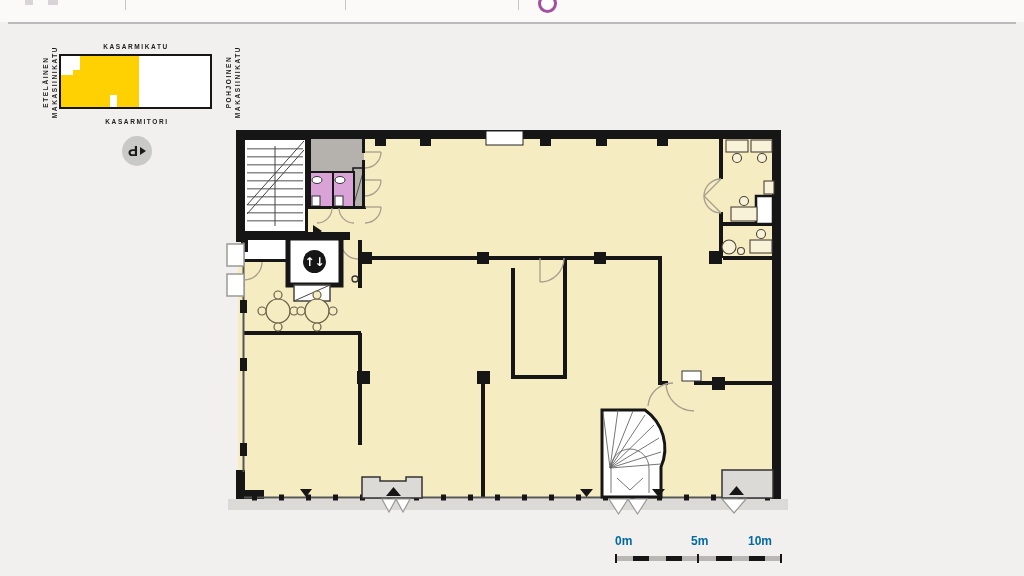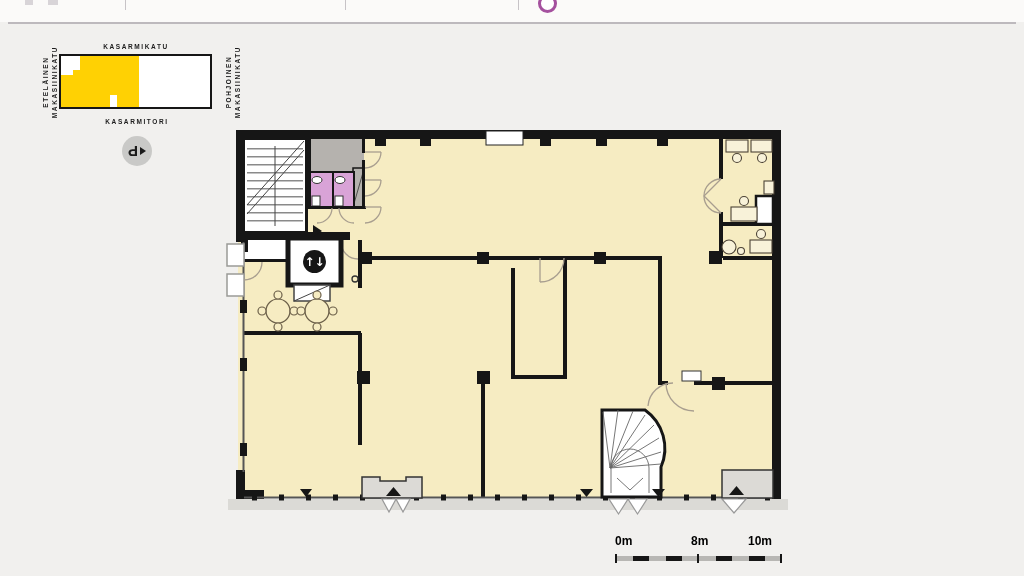--- a/index.html
+++ b/index.html
@@ -23,21 +23,21 @@
   .street{position:absolute;font-size:6.5px;font-weight:bold;letter-spacing:1.6px;color:#1C1C1C;white-space:nowrap;transform:translate(-50%,-50%);text-align:center;line-height:9px;}
   .street.vert{transform:translate(-50%,-50%) rotate(-90deg);}
   
   .parking{position:absolute;left:122px;top:136px;width:30px;height:30px;border-radius:50%;background:#C9C9C7;display:flex;align-items:center;justify-content:center;}
   .parking .p{font-size:15px;font-weight:bold;color:#1A1A1A;transform:rotate(180deg);line-height:1;}
   .parking .tri{width:0;height:0;border-left:6px solid #1A1A1A;border-top:4px solid transparent;border-bottom:4px solid transparent;margin-left:1px;}
   
   .plan{position:absolute;left:226px;top:124px;width:570px;height:396px;}
   
   .scalebar{position:absolute;left:615px;top:534px;width:170px;height:32px;}
-  .scalebar .lbl{position:absolute;top:0;font-size:12px;font-weight:bold;color:#000000;}
+  .scalebar .lbl{position:absolute;top:0;font-size:12px;font-weight:bold;color:#0369a1;}
   .sb-bar{position:absolute;left:1px;top:22px;width:166px;height:5px;background:#B8B7B4;}
   .sb-seg{position:absolute;top:22px;height:5px;width:16.6px;background:#161616;}
   .sb-tick{position:absolute;top:20px;width:2px;height:9px;background:#161616;}
 </style>
 </head>
 <body>
 
 <div class="header">
   <div class="hdr-remnant" style="left:25px;width:8px;"></div>
   <div class="hdr-remnant" style="left:48px;width:10px;"></div>
@@ -253,21 +253,21 @@
         <polygon points="396,499 410,499 403,512"></polygon>
       <polygon points="609,499 628,499 618.5,514"></polygon>
         <polygon points="628,499 647,499 637.5,514"></polygon>
       <polygon points="722,499 746,499 734,513"></polygon>
     </g>
   </g>
 </svg>
 
 <div class="scalebar">
   <span class="lbl" style="left:0;">0m</span>
-  <span class="lbl" style="left:76px;">8m</span>
+  <span class="lbl" style="left:76px;">5m</span>
   <span class="lbl" style="right:13px;">10m</span>
   <div class="sb-bar"></div>
   <div class="sb-seg" style="left:17.6px;"></div>
   <div class="sb-seg" style="left:50.8px;"></div>
   <div class="sb-seg" style="left:100.6px;"></div>
   <div class="sb-seg" style="left:133.8px;"></div>
   <div class="sb-tick" style="left:0;"></div>
   <div class="sb-tick" style="left:82px;"></div>
   <div class="sb-tick" style="left:165px;"></div>
 </div>

